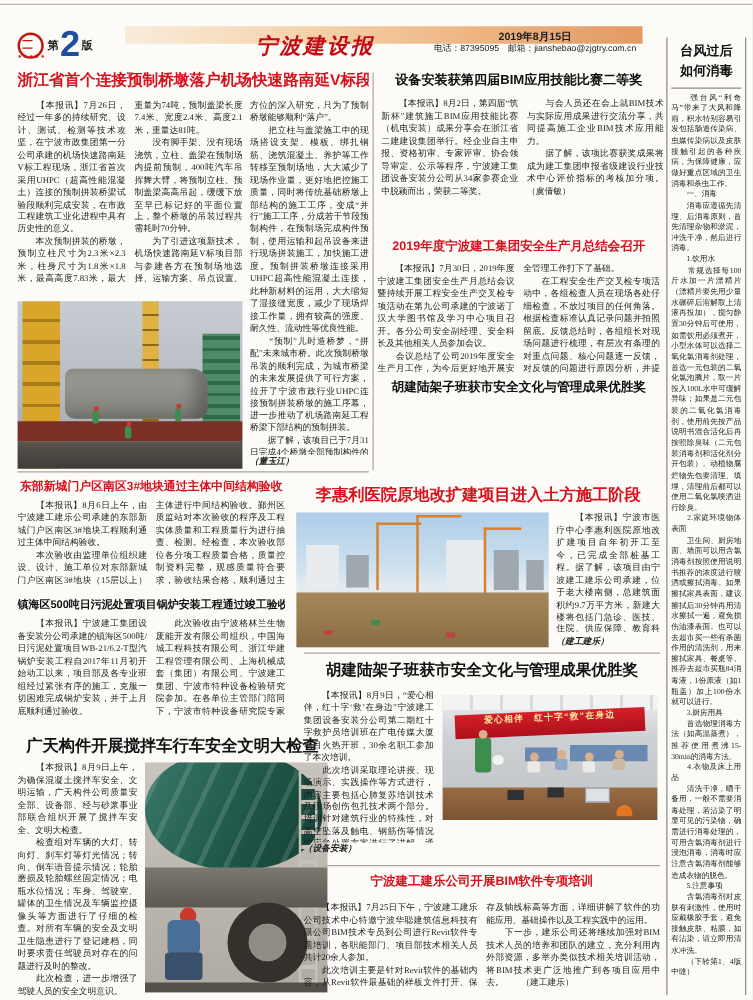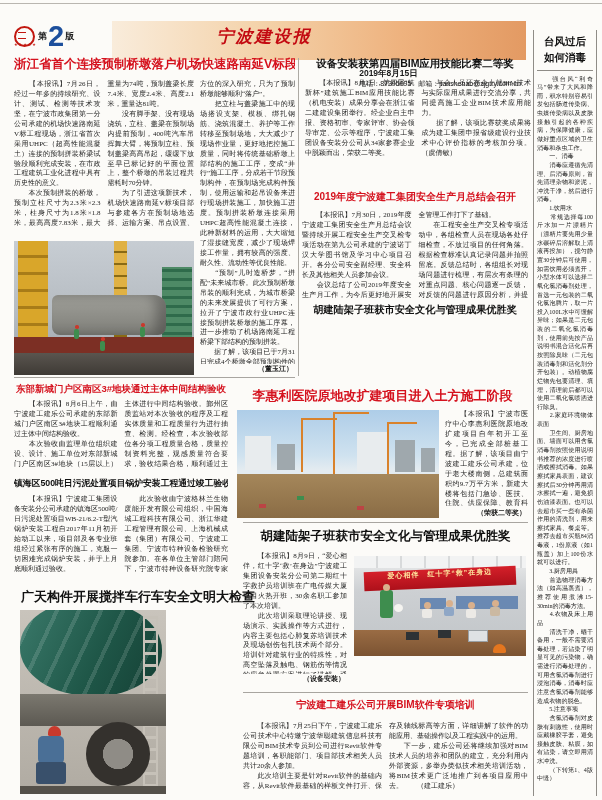--- a/index.html
+++ b/index.html
@@ -7,36 +7,36 @@
         font-family:"Liberation Serif","DejaVu Serif",serif;color:#1c1c1c;}
   .hairline-top{position:absolute;left:0;top:3px;width:602px;height:1px;background:#b9b6b0;}
 
   
   .mast-logo{position:absolute;left:14px;top:20px;width:96px;height:32px;display:flex;align-items:center;}
   .emblem{width:17px;height:17px;border:2.5px solid #c2170f;border-radius:50%;position:relative;margin-right:3px;}
   .emblem:after{content:"";position:absolute;left:2px;top:4px;width:8px;height:5px;border-top:1.5px solid #c2170f;border-bottom:1.5px solid #c2170f;}
   .stars{position:absolute;left:14px;top:42px;font-size:4px;color:#c2170f;letter-spacing:1px;}
   .pg-di,.pg-ban{font-size:9px;font-weight:bold;color:#222;font-family:"Liberation Sans",sans-serif;}
   .pg-num{font-size:29px;font-weight:bold;color:#1d4f9c;font-family:"Liberation Sans",sans-serif;line-height:30px;margin:0 1px;}
-  .mast-bar{position:absolute;left:112px;top:21px;width:414px;height:39px;
+  .mast-bar{position:absolute;left:100px;top:21px;width:414px;height:14px;
             background:linear-gradient(90deg,#f9ecdb 0%,#f4d3ab 35%,#eeb27e 70%,#e39a63 100%);}
   .paper-title{position:absolute;left:0;right:110px;top:4px;text-align:center;
                font-family:"Liberation Serif",serif;font-style:italic;font-weight:bold;
                font-size:17px;color:#c30a12;letter-spacing:2px;}
-  .mast-right{position:absolute;right:5px;top:2px;text-align:left;line-height:1.45;margin-top:44px;}
+  .mast-right{position:absolute;right:5px;top:2px;text-align:center;line-height:1.45;}
   .mast-date{font-size:8.5px;font-weight:bold;color:#1a1a1a;font-family:"Liberation Sans",sans-serif;}
   .mast-contact{font-size:7px;color:#1a1a1a;font-family:"Liberation Sans",sans-serif;}
 
   
   .hl{position:absolute;font-family:"Liberation Sans","DejaVu Sans",sans-serif;font-weight:bold;
       text-align:center;white-space:nowrap;overflow:hidden;}
   .hl.red{color:#d5121e;} .hl.blk{color:#111;}
   .body-txt{font-size:7px;line-height:1.42;text-align:justify;white-space:pre-line;overflow:hidden;}
   .cols2{column-count:2;column-gap:7px;position:absolute;}
-  .byline{text-align:right;font-size:7px;font-weight:bold;padding-right:2px;}
+  .byline{text-align:left;font-size:7px;font-weight:bold;padding-right:2px;font-style:italic;}
   .vrule{position:absolute;width:1px;background:#adaaa4;}
   .hrule{position:absolute;height:1px;background:#a8a5a0;}
 
   
   .sidebar{position:absolute;left:533px;top:30px;width:64px;height:766px;
            border-left:1px solid #8f8c87;border-right:1px solid #8f8c87;
            padding:4px 3px;box-sizing:border-box;overflow:hidden;}
   .sb-title{font-family:"Liberation Sans",sans-serif;font-weight:bold;font-size:10.5px;
             line-height:1.5;text-align:center;color:#111;}
   .sb-sep{height:1px;background:#8f8c87;margin:4px 0 4px;}
@@ -166,20 +166,23 @@
   <div class="hl red" style="left:14px;top:383px;width:214px;font-size:9.5px;">东部新城门户区南区3#地块通过主体中间结构验收</div>
   <div class="body-txt cols2" style="left:14px;top:400px;width:214px;height:76px;">　　【本报讯】8月6日上午，由宁波建工建乐公司承建的东部新城门户区南区3#地块工程顺利通过主体中间结构验收。
 　　本次验收由监理单位组织建设、设计、施工单位对东部新城门户区南区3#地块（15层以上）主体进行中间结构验收。鄞州区质监站对本次验收的程序及工程实体质量和工程质量行为进行抽查、检测。经检查，本次验收部位各分项工程质量合格，质量控制资料完整，观感质量符合要求，验收结果合格，顺利通过主体中间结构验收。　　（建工建乐）</div>
 
   <div class="hl blk" style="left:14px;top:478px;width:214px;font-size:8.8px;">镇海区500吨日污泥处置项目锅炉安装工程通过竣工验收</div>
   <div class="body-txt cols2" style="left:14px;top:495px;width:214px;height:86px;">　　【本报讯】宁波建工集团设备安装分公司承建的镇海区500吨/日污泥处置项目WB-21/6.2-T型汽锅炉安装工程自2017年11月初开始动工以来，项目部及各专业班组经过紧张有序的施工，克服一切困难完成锅炉安装，并于上月底顺利通过验收。
 　　此次验收由宁波格林兰生物废能开发有限公司组织，中国海城工程科技有限公司、浙江华建工程管理有限公司、上海机械成套（集团）有限公司、宁波建工集团、宁波市特种设备检验研究院参加。在各单位主管部门陪同下，宁波市特种设备研究院专家对资料及现场进行检查，在总结会上对锅炉安装质量表示肯定，同意验收通过。　（王钰培）</div>
 
   <div class="hl blk" style="left:14px;top:588px;width:248px;font-size:13px;">广天构件开展搅拌车行车安全文明大检查</div>
   <div style="position:absolute;left:14px;top:610px;width:248px;height:188px;display:flex;">
+    <div class="body-txt" style="width:96px;height:188px;">　　【本报讯】8月9日上午，为确保混凝土搅拌车安全、文明运输，广天构件公司质量安全部、设备部、经与砂浆事业部联合组织开展了搅拌车安全、文明大检查。
+　　检查组对车辆的大灯、转向灯、刹车灯等灯光情况；转向、倒车语音提示情况；轮胎磨损及轮胎螺丝固定情况；电瓶水位情况；车身、驾驶室、罐体的卫生情况及车辆监控摄像头等方面进行了仔细的检查。对所有车辆的安全及文明卫生隐患进行了登记建档，同时要求责任驾驶员对存在的问题进行及时的整改。
+　　此次检查，进一步增强了驾驶人员的安全文明意识。</div>
     <div class="ph4" style="margin-left:6px;">
       <div class="drum"></div>
       <div class="ladder"></div>
       <div class="chassis"></div>
       <div class="wheel"></div>
       <div class="w-helmet"></div>
       <div class="w-torso"></div>
       <div class="w-legs"></div>
       <div class="ground"></div>
     </div>
@@ -208,21 +211,21 @@
       <div class="crane" style="left:64px;top:8px;"></div>
       <div class="crane" style="left:96px;top:2px;height:60px;"></div>
       <div class="crane" style="left:150px;top:12px;width:28px;"></div>
       <div class="ground"></div>
       <div class="truck" style="left:22px;bottom:10px;"></div>
       <div class="truck g" style="left:60px;bottom:18px;"></div>
       <div class="truck" style="left:120px;bottom:8px;"></div>
     </div>
     <div style="width:83px;margin-left:6px;display:flex;flex-direction:column;">
       <div class="body-txt" style="height:98px;">　　【本报讯】宁波市医疗中心李惠利医院原地改扩建项目自年初开工至今，已完成全部桩基工程。据了解，该项目由宁波建工建乐公司承建，位于老大楼南侧，总建筑面积约9.7万平方米，新建大楼将包括门急诊、医技、住院、供应保障、教育科研和住院医师规范化培训等用房。目前，已进入土方施工阶段。</div>
-      <div class="byline">（荣获二等奖）</div>
+      <div class="byline">（建工建乐）</div>
     </div>
   </div>
 
   <div class="hl blk" style="left:243px;top:528px;width:285px;font-size:12.5px;">胡建陆架子班获市安全文化与管理成果优胜奖</div>
   <div style="position:absolute;left:243px;top:552px;width:285px;height:136px;display:flex;">
     <div style="width:104px;display:flex;flex-direction:column;">
       <div class="body-txt" style="height:122px;">　　【本报讯】8月9日，“爱心相伴，红十字‘救’在身边”宁波建工集团设备安装分公司第二期红十字救护员培训班在广电传媒大厦项目火热开班，30余名职工参加了本次培训。
 　　此次培训采取理论讲授、现场演示、实践操作等方式进行，内容主要包括心肺复苏培训技术及现场创伤包扎技术两个部分。培训针对建筑行业的特殊性，对高空坠落及触电、钢筋伤等情况的应急处置方案进行了讲解。通过理论及实践考核的学员还获得了“红十字救护员”证书。</div>
       <div class="byline">（设备安装）</div>
     </div>

